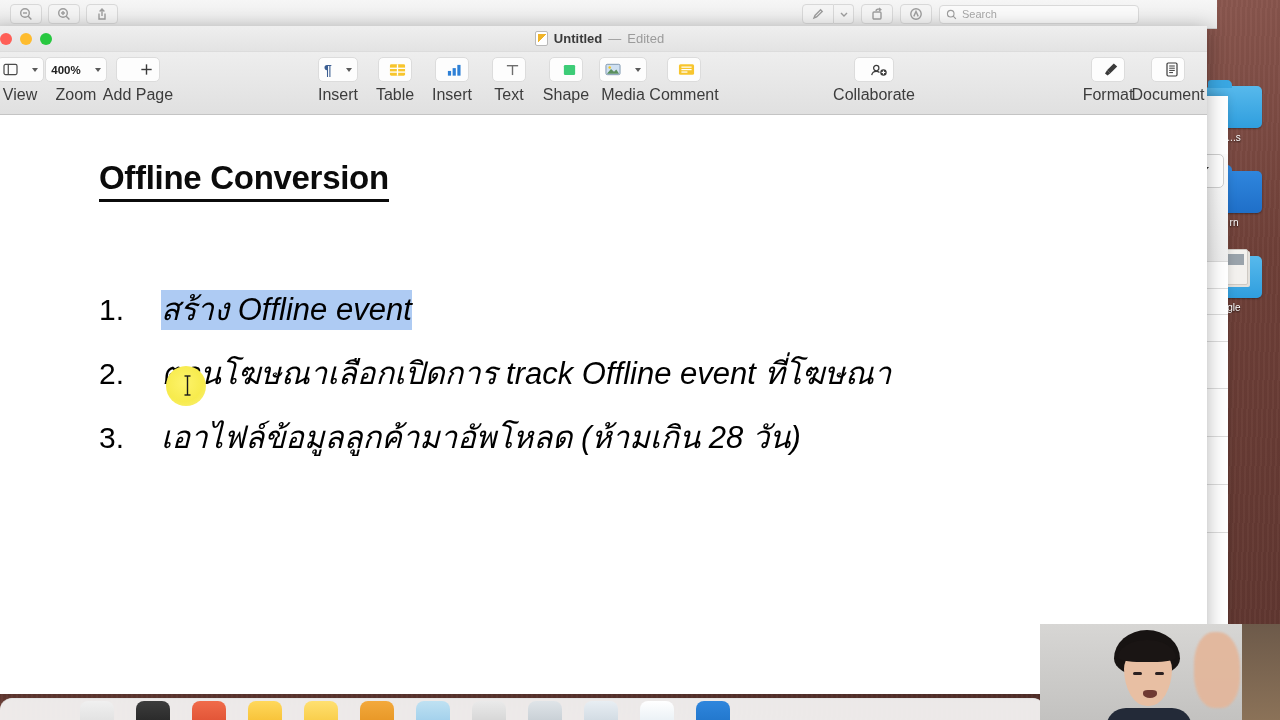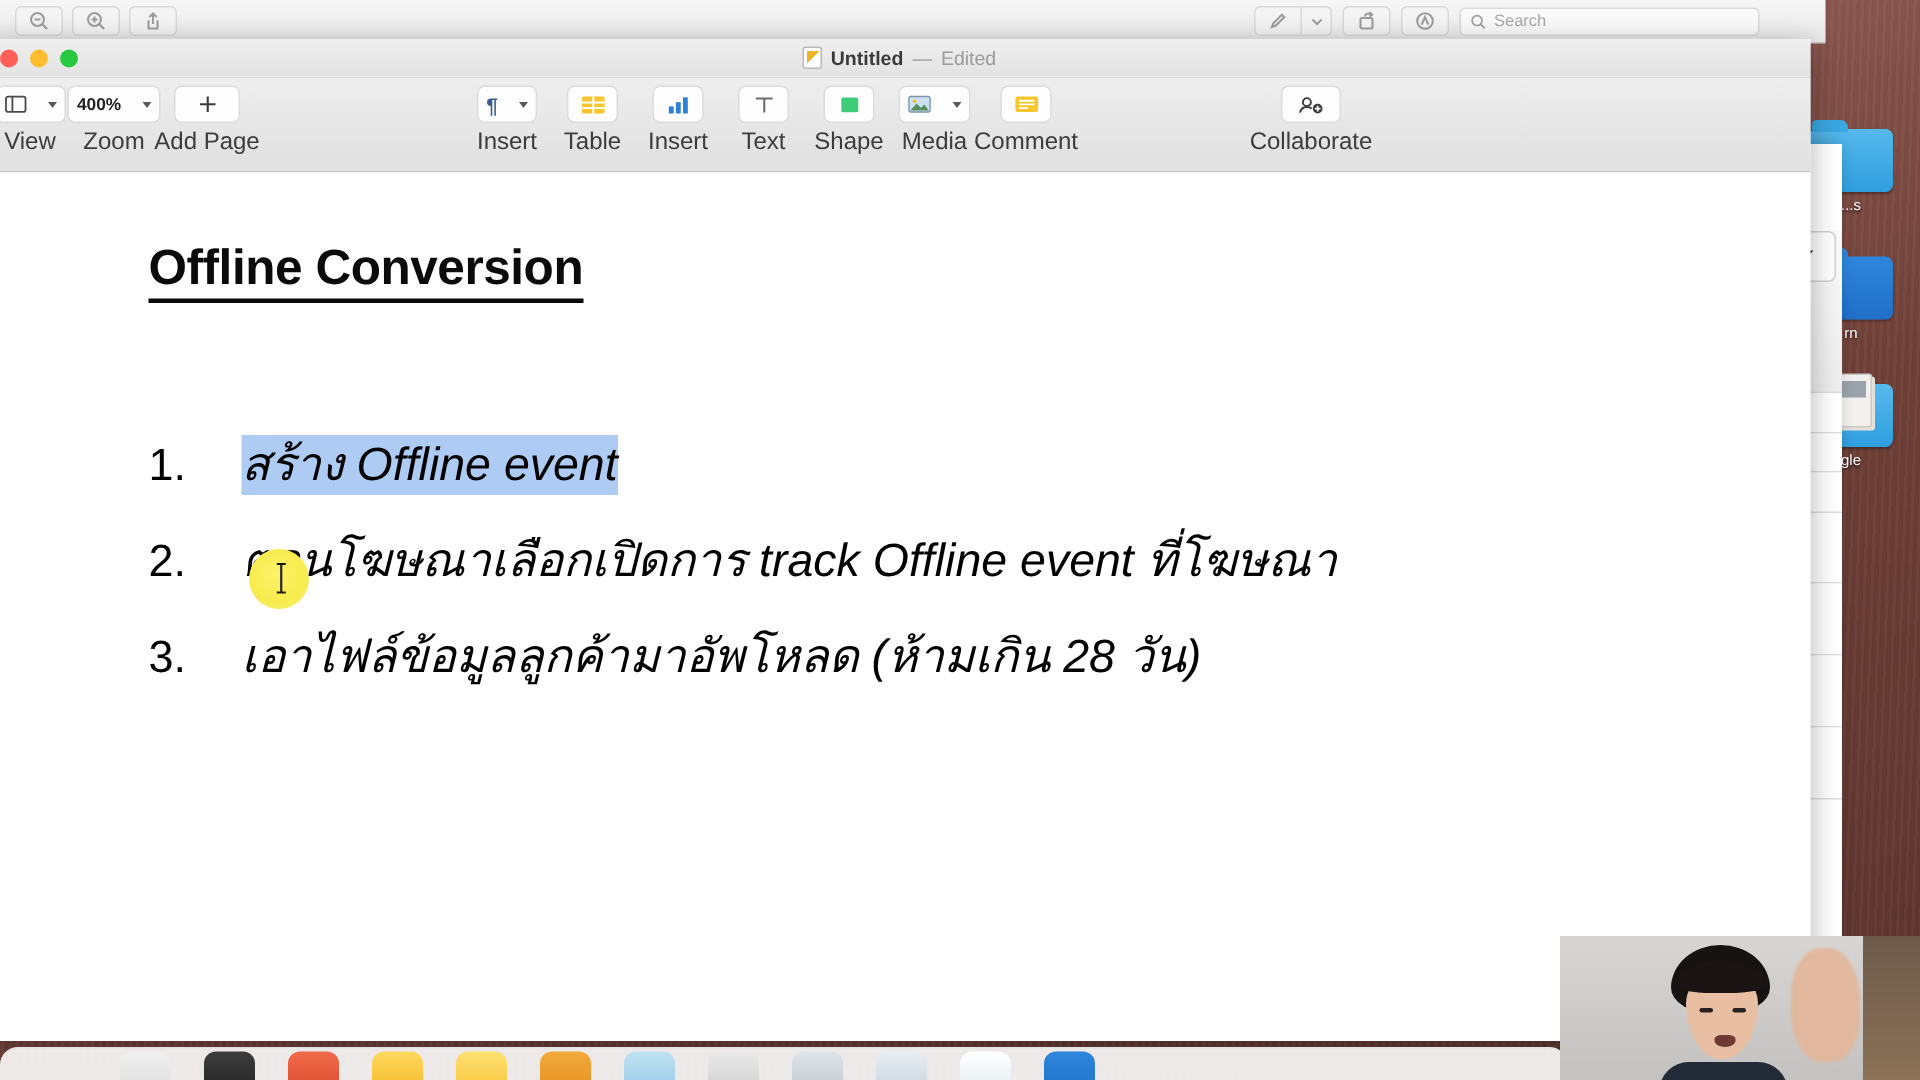--- a/index.html
+++ b/index.html
@@ -83,21 +83,21 @@
     background: linear-gradient(180deg, #f6f6f6 0%, #e9e9e9 100%);
     border-bottom: 1px solid #cacaca;
     display: flex; align-items: center;
   }
   .prev-btns { display: flex; gap: 6px; margin-left: 18px; }
   .gbtn {
     width: 32px; height: 20px; border: 1px solid #d8d8d8; border-radius: 4px;
     background: #f4f4f4; display: flex; align-items: center; justify-content: center;
   }
   .gicon { stroke: #9d9d9d; fill: none; stroke-width: 1.4; }
-  .prev-right { margin-left: auto; display: flex; align-items: center; gap: 7px; margin-right: 44px; }
+  .prev-right { margin-left: auto; display: flex; align-items: center; gap: 7px; margin-right: 78px; }
   .search-box {
     width: 200px; height: 19px; border: 1px solid #d9d9d9; border-radius: 4px;
     background: #fafafa; display: flex; align-items: center; padding: 0 6px; gap: 5px;
   }
   .search-ph { font-size: 11px; color: #a8a8a8; }
   .seg { display: flex; }
   .seg .gbtn:first-child { border-radius: 4px 0 0 4px; }
   .seg .gbtn:last-child { border-radius: 0 4px 4px 0; border-left: none; width: 20px; }
 
   
@@ -139,21 +139,21 @@
   .toolbar {
     height: 63px; background: linear-gradient(180deg,#eeeeee,#e0e0e0);
     border-bottom: 1px solid #c4c4c4;
     display: flex; align-items: flex-start; padding-top: 5px;
     position: relative;
   }
   .titem { width: 52px; display: flex; flex-direction: column; align-items: center; }
   .tbtn {
     min-width: 34px; height: 25px; background: #fdfdfd; border-radius: 5px;
     border: 1px solid #dcdcdc; display: flex; align-items: center;
-    justify-content: center; gap: 14px; padding: 0 5px;
+    justify-content: flex-end; gap: 14px; padding: 0 5px;
   }
   .tlabel { font-size: 16px; color: #3c3c3c; margin-top: 4px; white-space: nowrap; }
   .chev { width:0;height:0;border-left:3.5px solid transparent;border-right:3.5px solid transparent;border-top:4.5px solid #5a5a5a; }
 
   .tb-left { display: flex; gap: 4px; margin-left: 2px; }
   .tb-center { position: absolute; left: 320px; display: flex; gap: 5px; }
   .tb-collab { position: absolute; left: 846px; }
   .tb-right { position: absolute; right: 8px; display: flex; gap: 3px; }
 
   
@@ -469,20 +469,43 @@
             <path d="M1.8 12.4 C2.4 9.4 4.4 8.4 6.6 8.4 C8 8.4 9.2 8.8 10 9.6" fill="none" stroke="#3a3a3a" stroke-width="1.3"></path>
             <circle cx="14.2" cy="9.6" r="3.4" fill="#3a3a3a"></circle>
             <line x1="14.2" y1="7.6" x2="14.2" y2="11.6" stroke="#fff" stroke-width="1.2"></line>
             <line x1="12.2" y1="9.6" x2="16.2" y2="9.6" stroke="#fff" stroke-width="1.2"></line>
           </svg>
         </div>
         <span class="tlabel">Collaborate</span>
       </div>
     </div>
 
+    <div class="tb-right">
+      <div class="titem">
+        <div class="tbtn">
+          <svg width="16" height="15" viewBox="0 0 16 15">
+            <path d="M10.8 1.4 L14.2 4.6 L7.4 11.2 L4.2 8 Z" fill="#3a3a3a"></path>
+            <path d="M4.2 8 L7.4 11.2 L4.6 13.6 L2 11.6 Z" fill="#3a3a3a"></path>
+          </svg>
+        </div>
+        <span class="tlabel">Format</span>
+      </div>
+      <div class="titem" style="width:62px">
+        <div class="tbtn">
+          <svg width="14" height="15" viewBox="0 0 14 15">
+            <rect x="2" y="1" width="10" height="13" rx="1.2" fill="none" stroke="#3a3a3a" stroke-width="1.2"></rect>
+            <line x1="4.2" y1="4" x2="9.8" y2="4" stroke="#3a3a3a" stroke-width="1"></line>
+            <line x1="4.2" y1="6.2" x2="9.8" y2="6.2" stroke="#3a3a3a" stroke-width="1"></line>
+            <line x1="4.2" y1="8.4" x2="9.8" y2="8.4" stroke="#3a3a3a" stroke-width="1"></line>
+            <line x1="4.2" y1="10.6" x2="8" y2="10.6" stroke="#3a3a3a" stroke-width="1"></line>
+          </svg>
+        </div>
+        <span class="tlabel">Document</span>
+      </div>
+    </div>
   </div>
 
   <div class="canvas">
     <div class="page-body">
       <div class="doc-title">Offline Conversion</div>
 
       <div class="list">
         <div class="li">
           <span class="li-num">1.</span>
           <span class="li-text">

